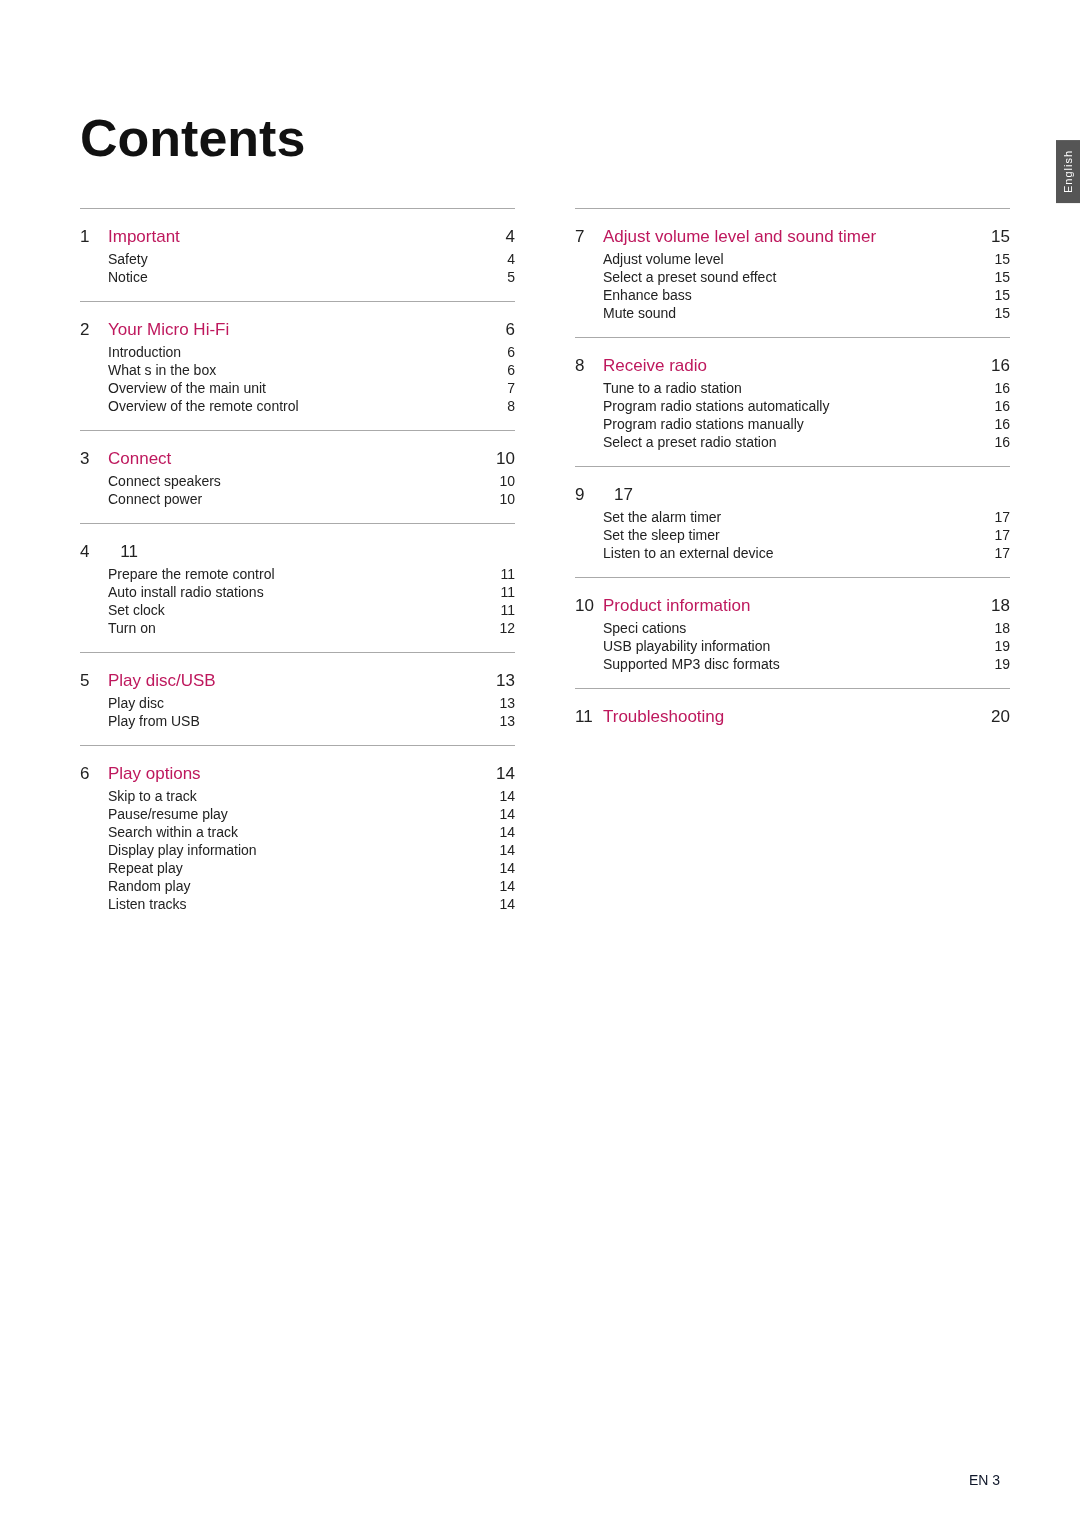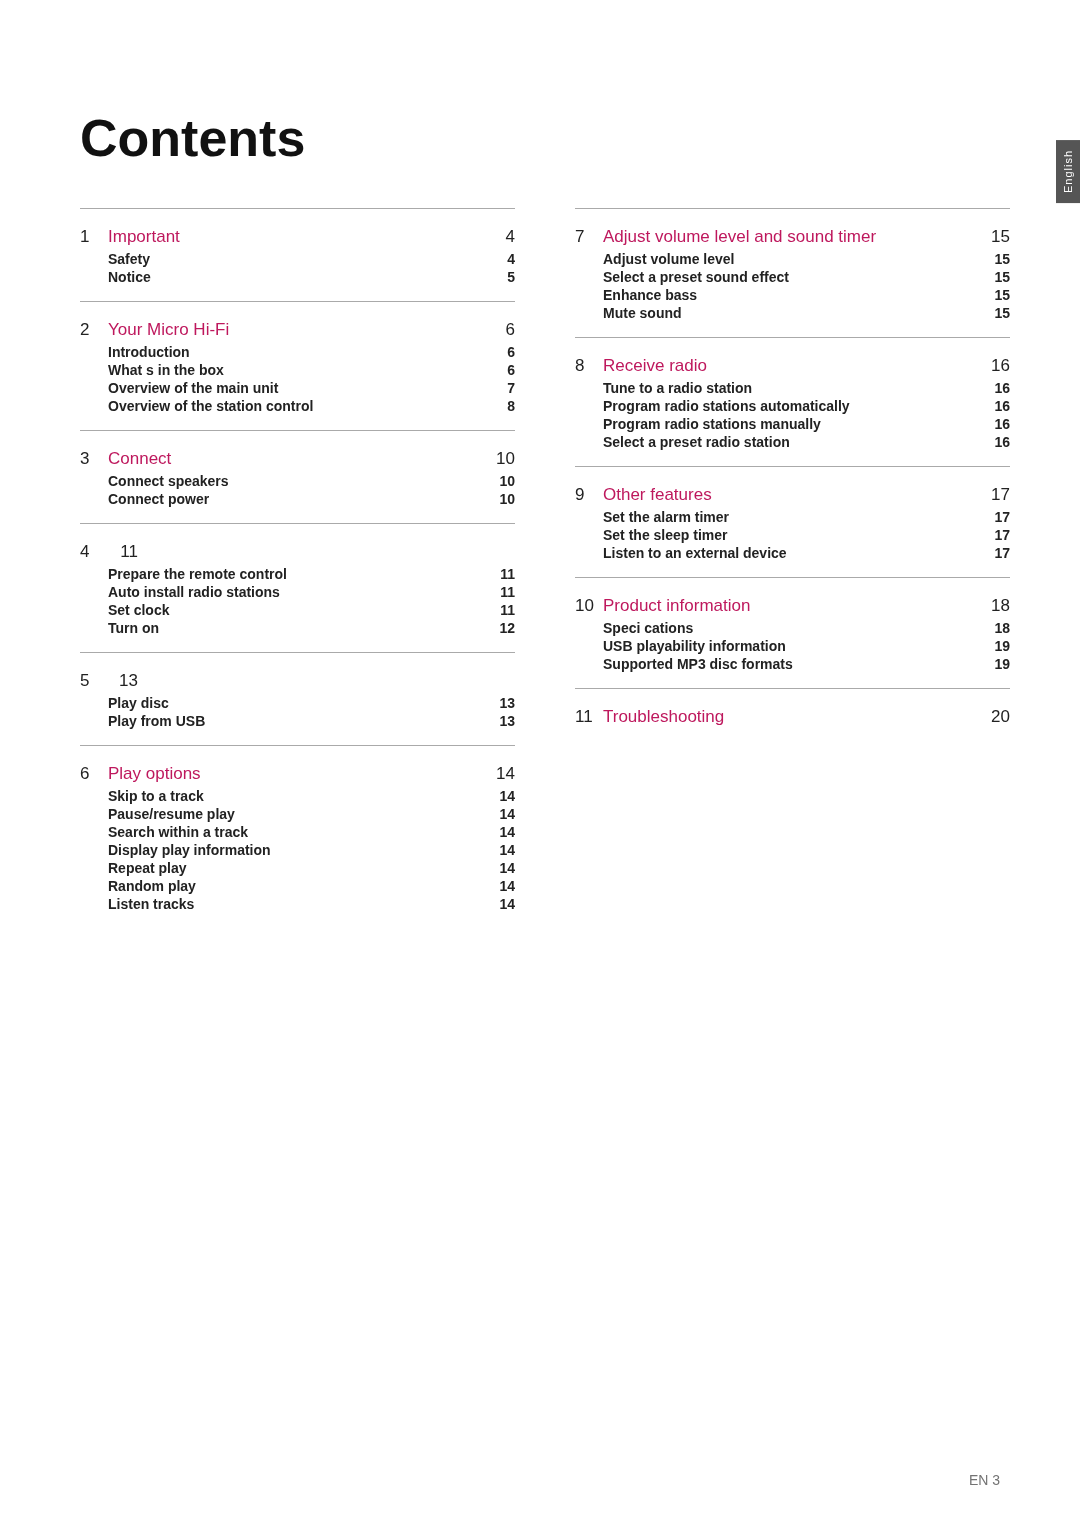--- a/index.html
+++ b/index.html
@@ -84,42 +84,41 @@
       min-width: 30px;
       text-align: right;
       color: #222;
     }
 
     .toc-sub-row {
       display: flex;
       align-items: flex-end;
       padding-left: 28px;
       margin-bottom: 2px;
-      font-weight: bold;
     }
 
     .toc-sub-title {
       font-size: 14px;
       color: #222;
       flex: 1;
     }
 
     .toc-sub-page {
       font-size: 14px;
       color: #222;
       min-width: 30px;
       text-align: right;
     }
 
     .footer-bar {
       position: absolute;
       bottom: 40px;
       right: 80px;
       font-size: 14px;
-      color: #737373;
+      color: #0f172a;
     }
   </style>
 </head>
 <body>
 
 <div class="page">
 
   <div class="side-tab">English</div>
 
   <h1>Contents</h1>
@@ -153,21 +152,21 @@
           </div>
           <div class="toc-sub-row">
             <span class="toc-sub-title">What s in the box</span>
             <span class="toc-sub-page">6</span>
           </div>
           <div class="toc-sub-row">
             <span class="toc-sub-title">Overview of the main unit</span>
             <span class="toc-sub-page">7</span>
           </div>
           <div class="toc-sub-row">
-            <span class="toc-sub-title">Overview of the station control</span>
+            <span class="toc-sub-title">Overview of the remote control</span>
             <span class="toc-sub-page">8</span>
           </div>
         </div>
         <div class="toc-section">
           <div class="toc-main-row">
             <span class="toc-num">3</span>
             <span class="toc-main-title">Connect</span>
             <span class="toc-main-page">10</span>
           </div>
           <div class="toc-sub-row">
@@ -197,20 +196,21 @@
             <span class="toc-sub-page">11</span>
           </div>
           <div class="toc-sub-row">
             <span class="toc-sub-title">Turn on</span>
             <span class="toc-sub-page">12</span>
           </div>
         </div>
         <div class="toc-section">
           <div class="toc-main-row">
             <span class="toc-num">5</span>
+            <span class="toc-main-title">Play disc/USB</span>
             <span class="toc-main-page">13</span>
           </div>
           <div class="toc-sub-row">
             <span class="toc-sub-title">Play disc</span>
             <span class="toc-sub-page">13</span>
           </div>
           <div class="toc-sub-row">
             <span class="toc-sub-title">Play from USB</span>
             <span class="toc-sub-page">13</span>
           </div>
@@ -294,21 +294,20 @@
             <span class="toc-sub-page">16</span>
           </div>
           <div class="toc-sub-row">
             <span class="toc-sub-title">Select a preset radio station</span>
             <span class="toc-sub-page">16</span>
           </div>
         </div>
         <div class="toc-section">
           <div class="toc-main-row">
             <span class="toc-num">9</span>
-            <span class="toc-main-title">Other features</span>
             <span class="toc-main-page">17</span>
           </div>
           <div class="toc-sub-row">
             <span class="toc-sub-title">Set the alarm timer</span>
             <span class="toc-sub-page">17</span>
           </div>
           <div class="toc-sub-row">
             <span class="toc-sub-title">Set the sleep timer</span>
             <span class="toc-sub-page">17</span>
           </div>

